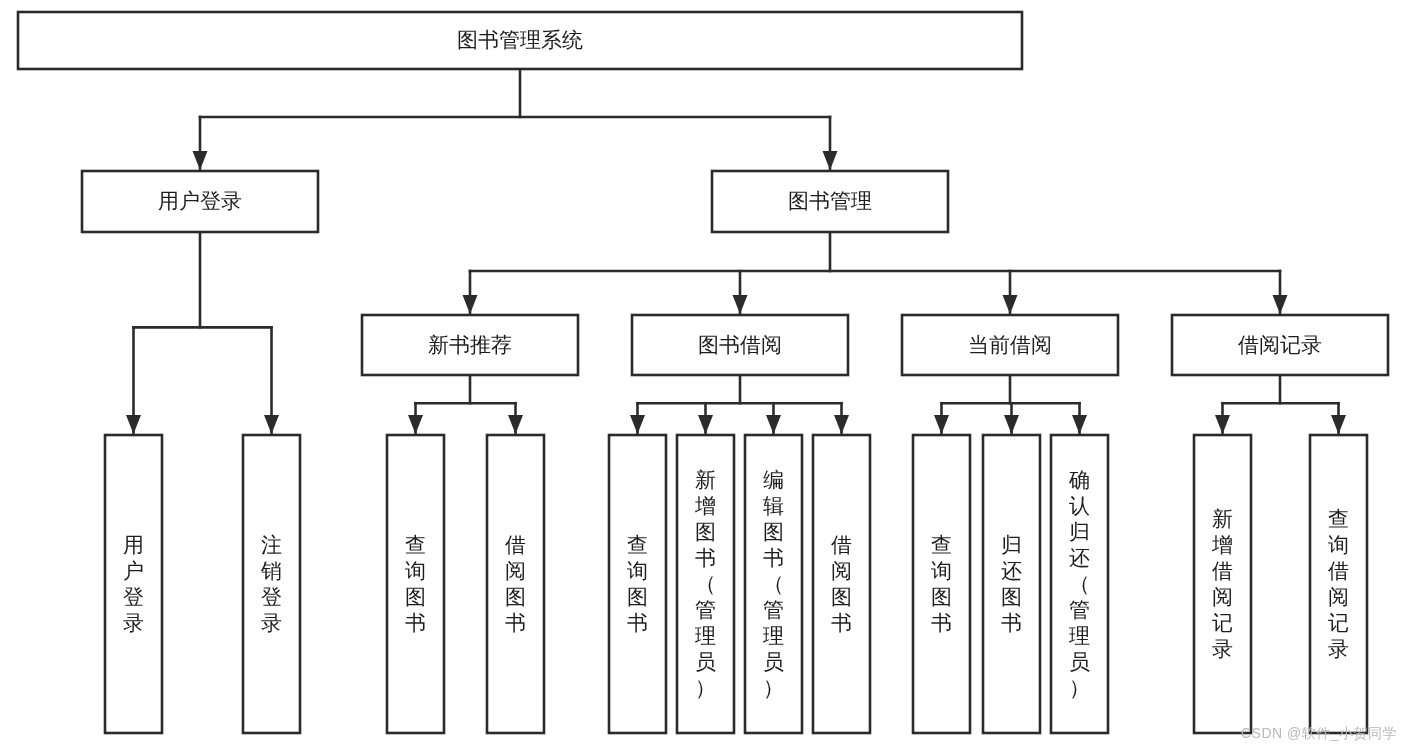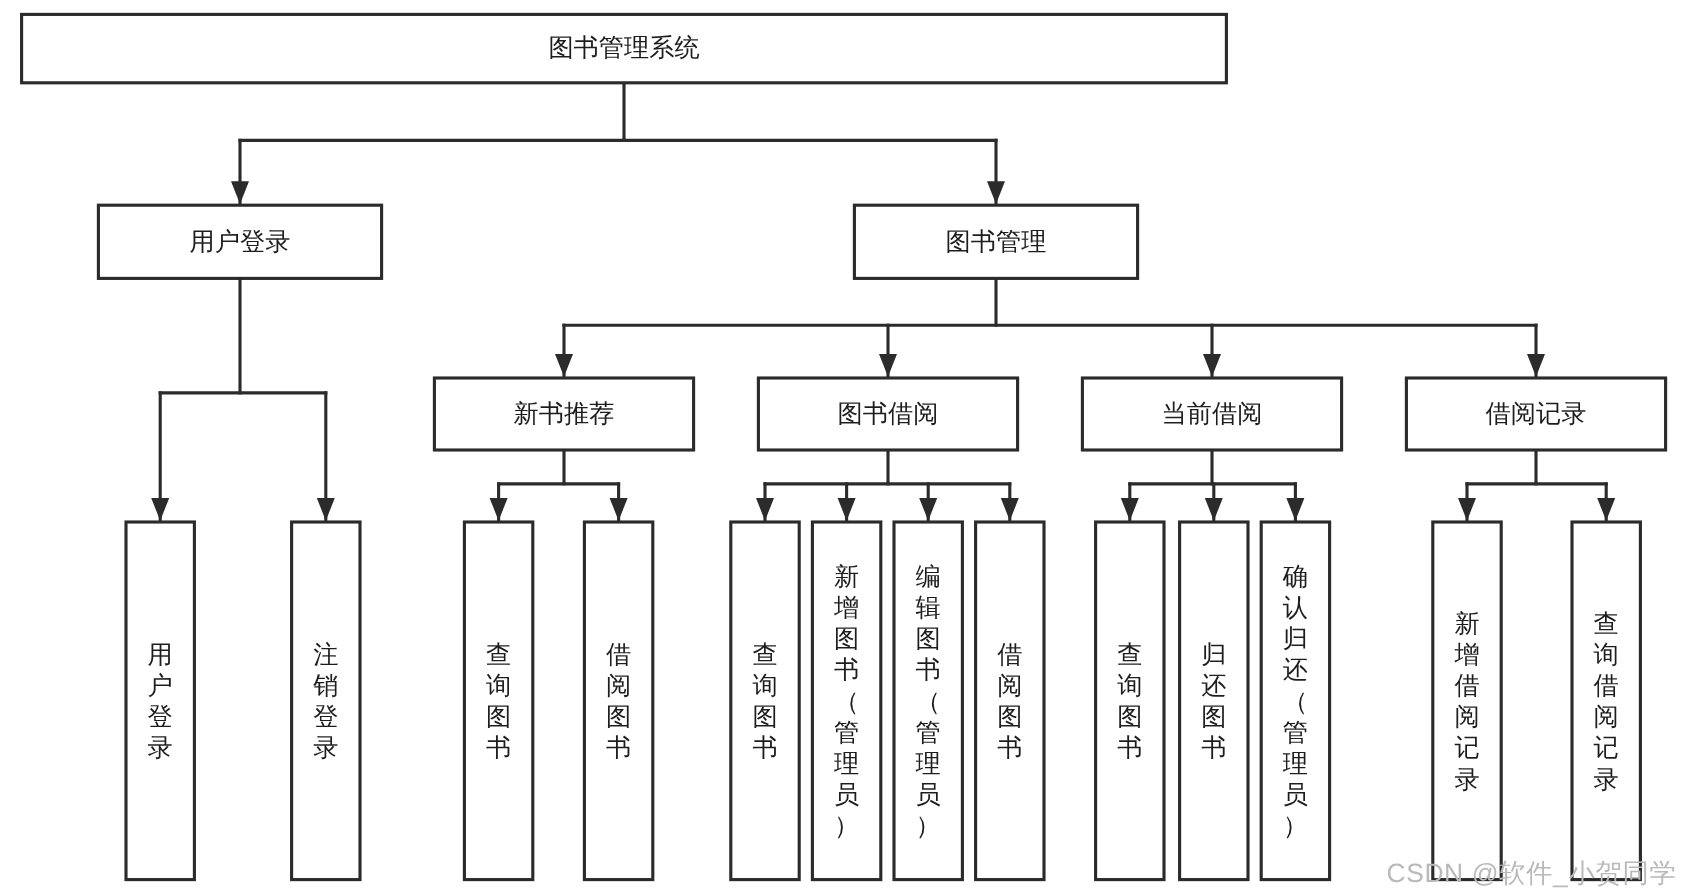--- a/index.html
+++ b/index.html
@@ -53,21 +53,21 @@
     font-family: "Liberation Sans", "DejaVu Sans", sans-serif;
     font-size: 21px;
     text-anchor: middle;
     white-space: pre;
   }
   .watermark {
     position: absolute;
     right: 8px;
     bottom: 4px;
     font-family: "Liberation Sans", "DejaVu Sans", sans-serif;
-    font-size: 22px;
+    font-size: 14px;
     color: #b9b9b9;
     letter-spacing: 0.5px;
     user-select: none;
     pointer-events: none;
   }
 </style>
 </head>
 <body>
 
 <div id="diagram-root">

